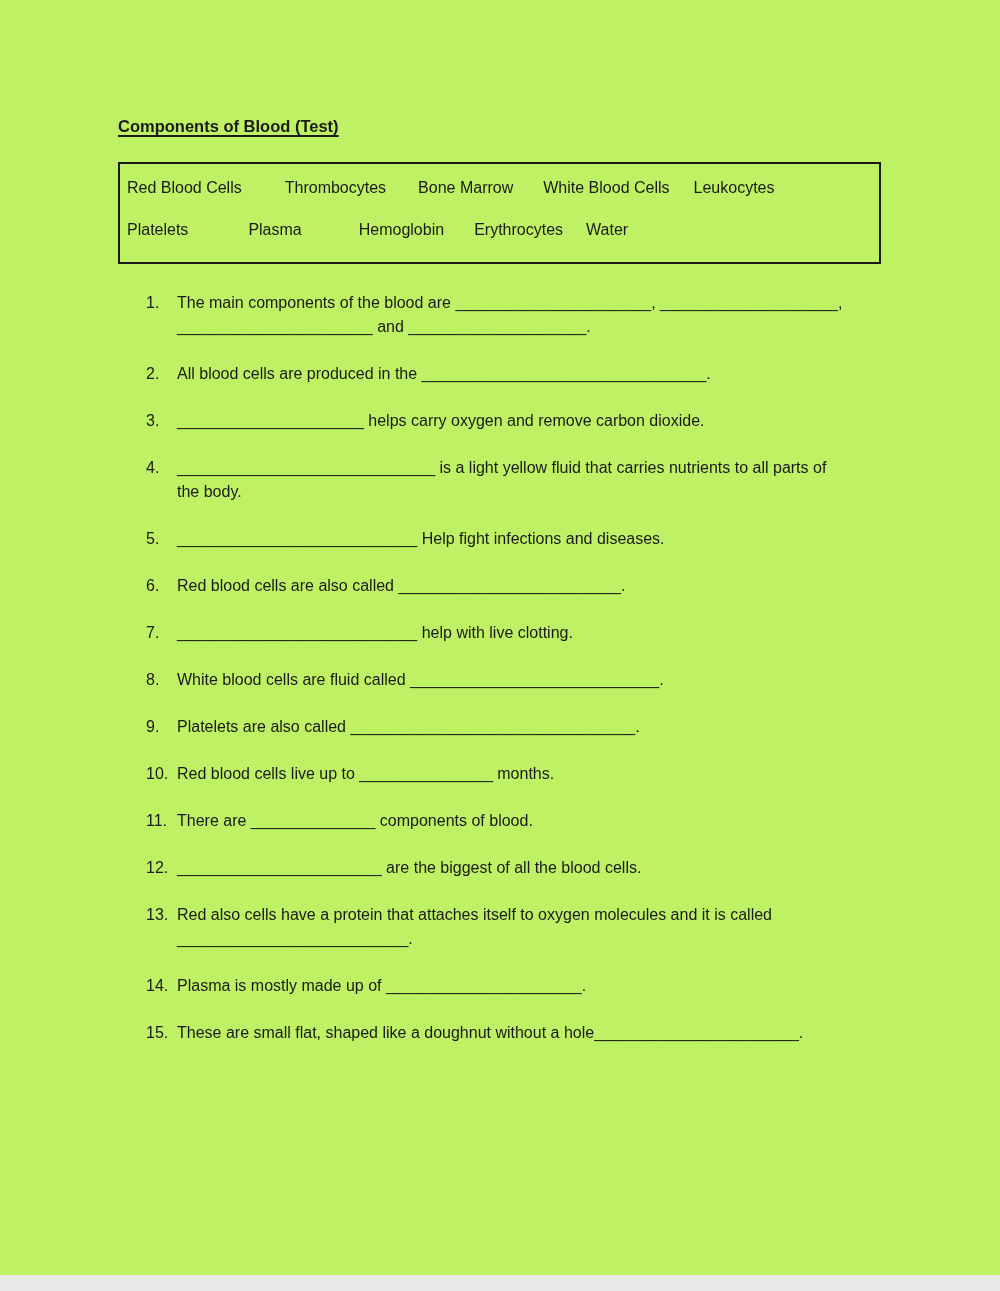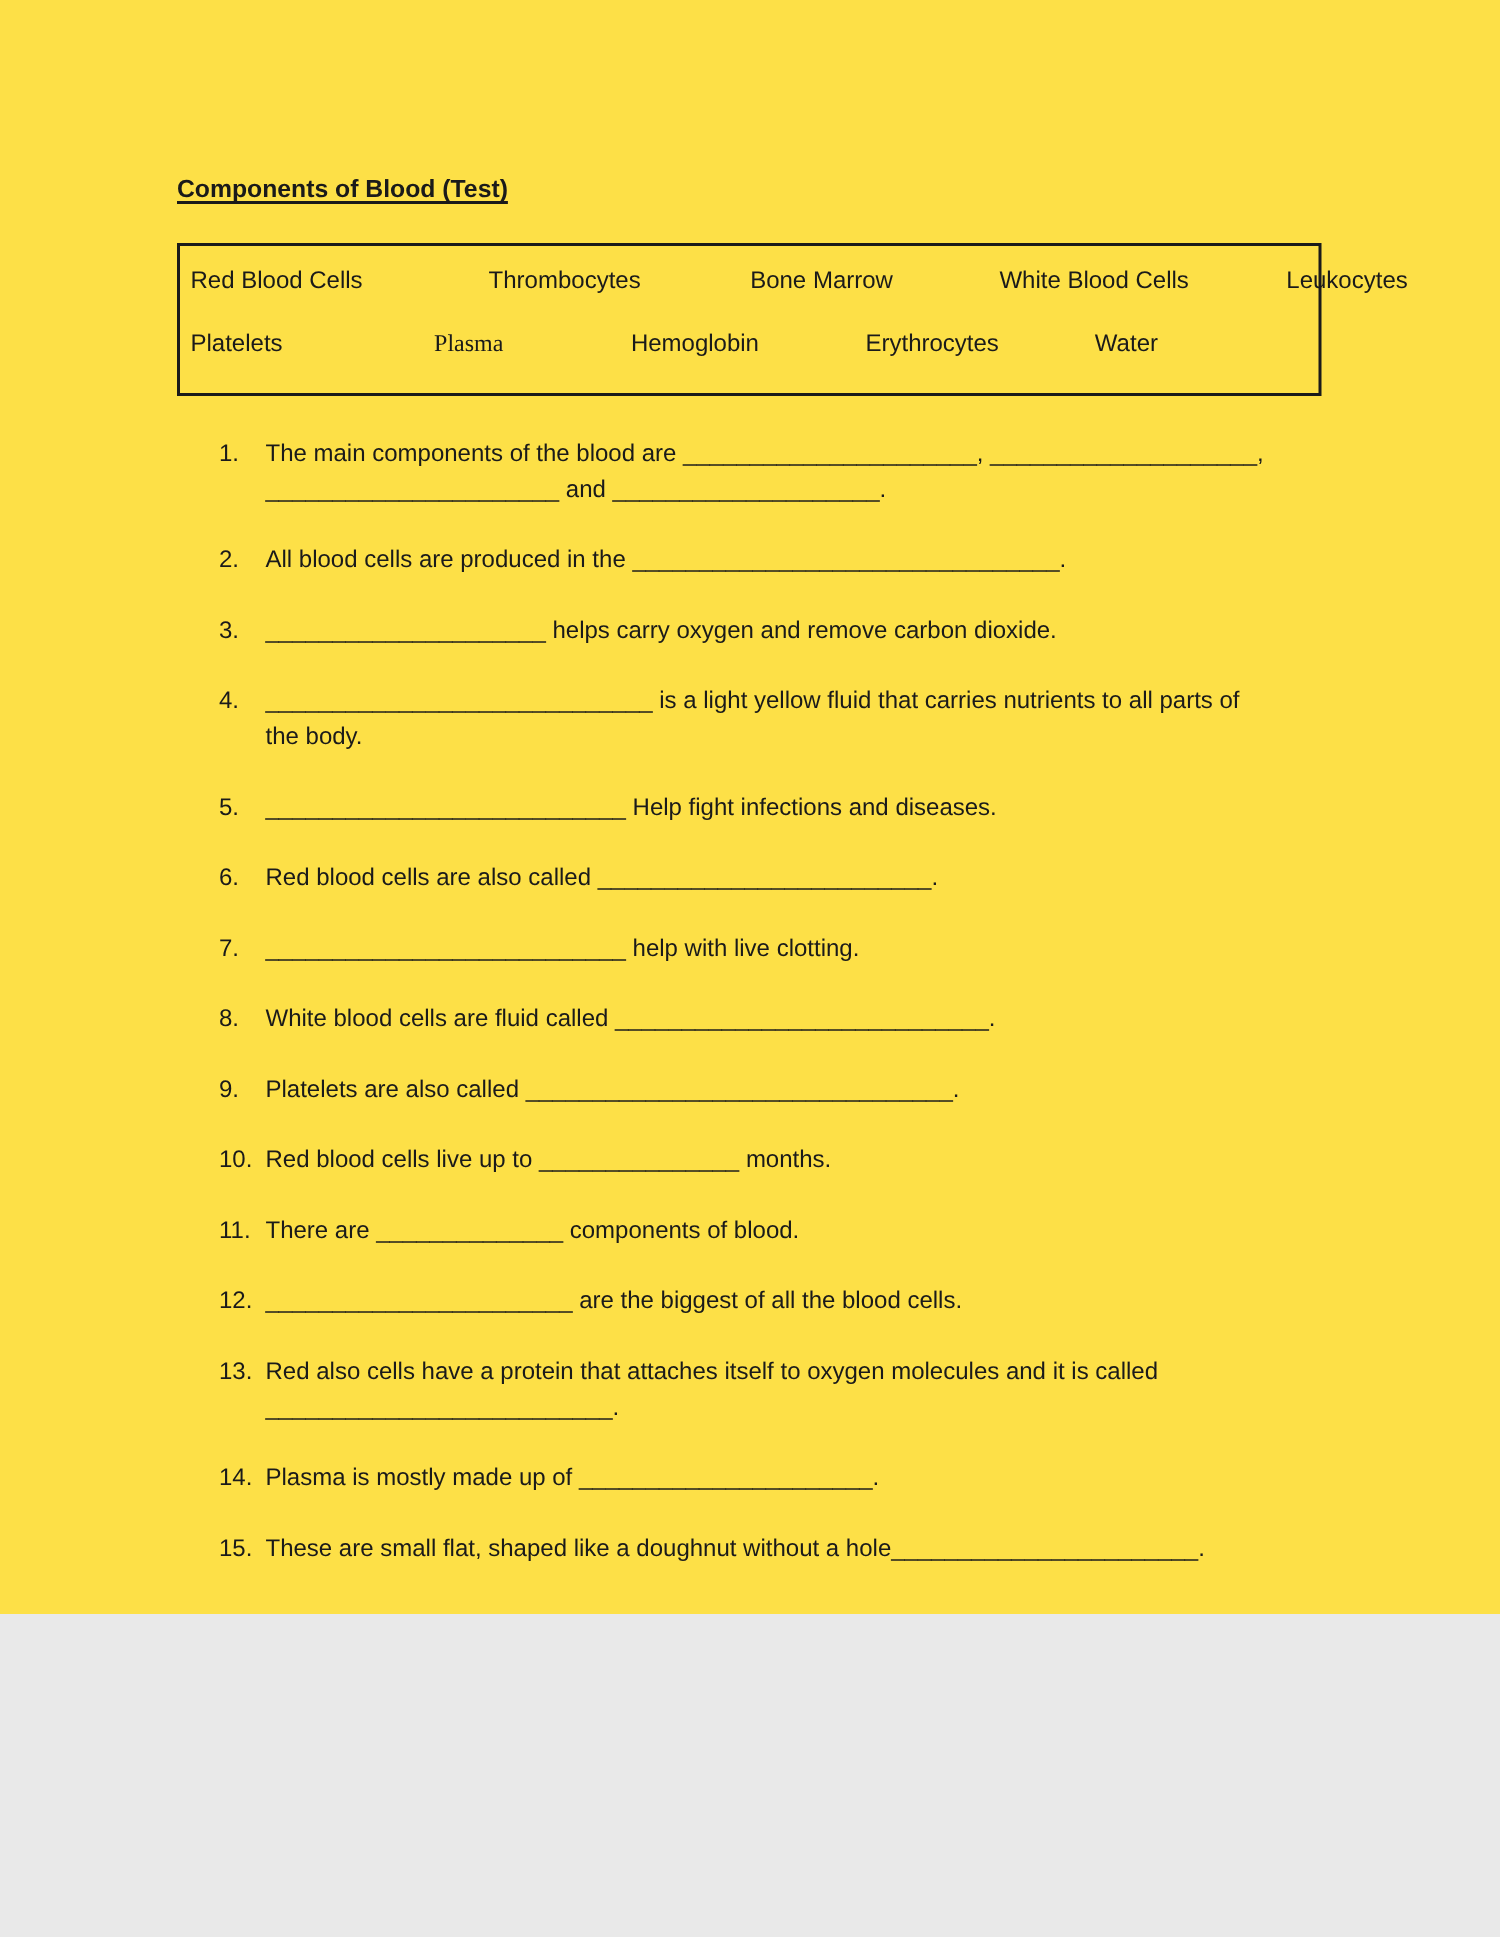--- a/index.html
+++ b/index.html
@@ -3,23 +3,23 @@
 <meta charset="utf-8">
 <style>
   html, body {
     margin: 0;
     padding: 0;
     background: #e9e9e9;
   }
   .page {
     position: relative;
     width: 1000px;
-    height: 1076px;
+    height: 1275px;
     margin: 0 auto;
-    background: #fde047;
+    background: #bef264;
     color: #1a1a1a;
     font-family: "Liberation Sans", "DejaVu Sans", sans-serif;
     font-size: 16px;
     line-height: 24px;
     overflow: hidden;
   }
   .content {
     position: absolute;
     left: 118px;
     top: 116px;
@@ -35,28 +35,28 @@
     line-height: 20px;
   }
   .word-bank {
     box-sizing: border-box;
     width: 763px;
     height: 102px;
     border: 2px solid #1a1a1a;
     padding: 12px 8px 0 7px;
     margin-bottom: 27px;
   }
-  .wb-row { display: flex; white-space: nowrap; gap: 41px; }
+  .wb-row { display: flex; white-space: nowrap; }
   .wb-row.r1 { margin-bottom: 18px; }
   .wb-row.r1 .term:nth-child(1) { margin-right: 43px; }
   .wb-row.r1 .term:nth-child(2) { margin-right: 32px; }
   .wb-row.r1 .term:nth-child(3) { margin-right: 30px; }
   .wb-row.r1 .term:nth-child(4) { margin-right: 24px; }
   .wb-row.r2 .term:nth-child(1) { margin-right: 60px; }
-  .wb-row.r2 .term:nth-child(2) { margin-right: 44px; font-family: Liberation Serif, serif; }
+  .wb-row.r2 .term:nth-child(2) { margin-right: 57px; }
   .wb-row.r2 .term:nth-child(3) { margin-right: 30px; text-align: center; }
   .wb-row.r2 .term:nth-child(4) { margin-right: 23px; text-align: right; }
   .q-list { }
   .q-item {
     position: relative;
     padding-left: 59px;
     margin-bottom: 23px;
   }
   .q-num {
     position: absolute;

